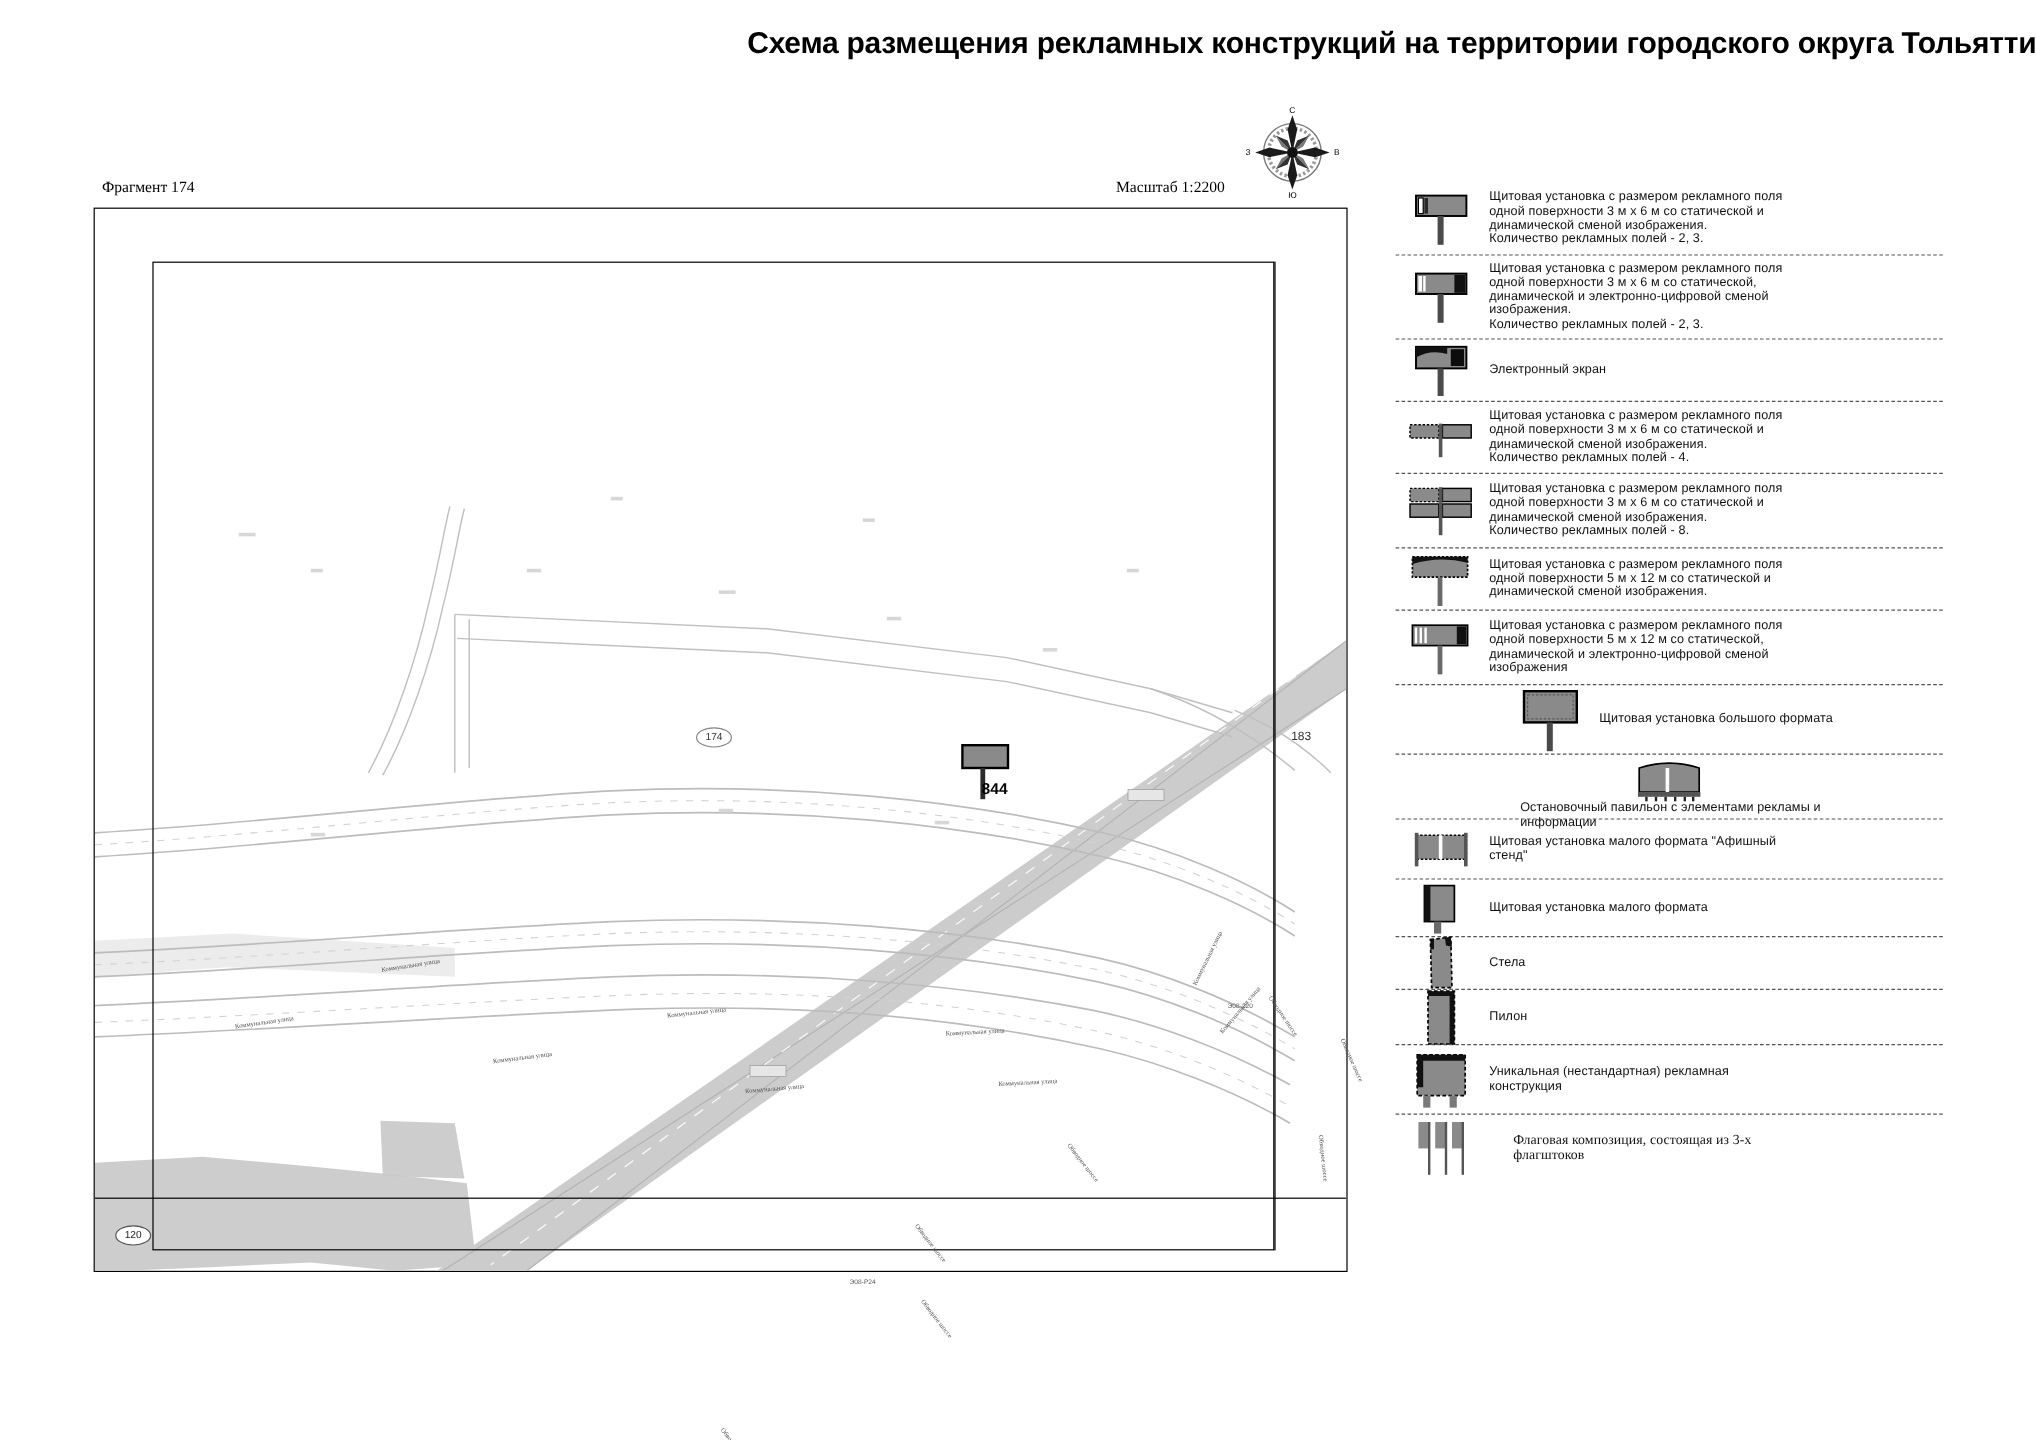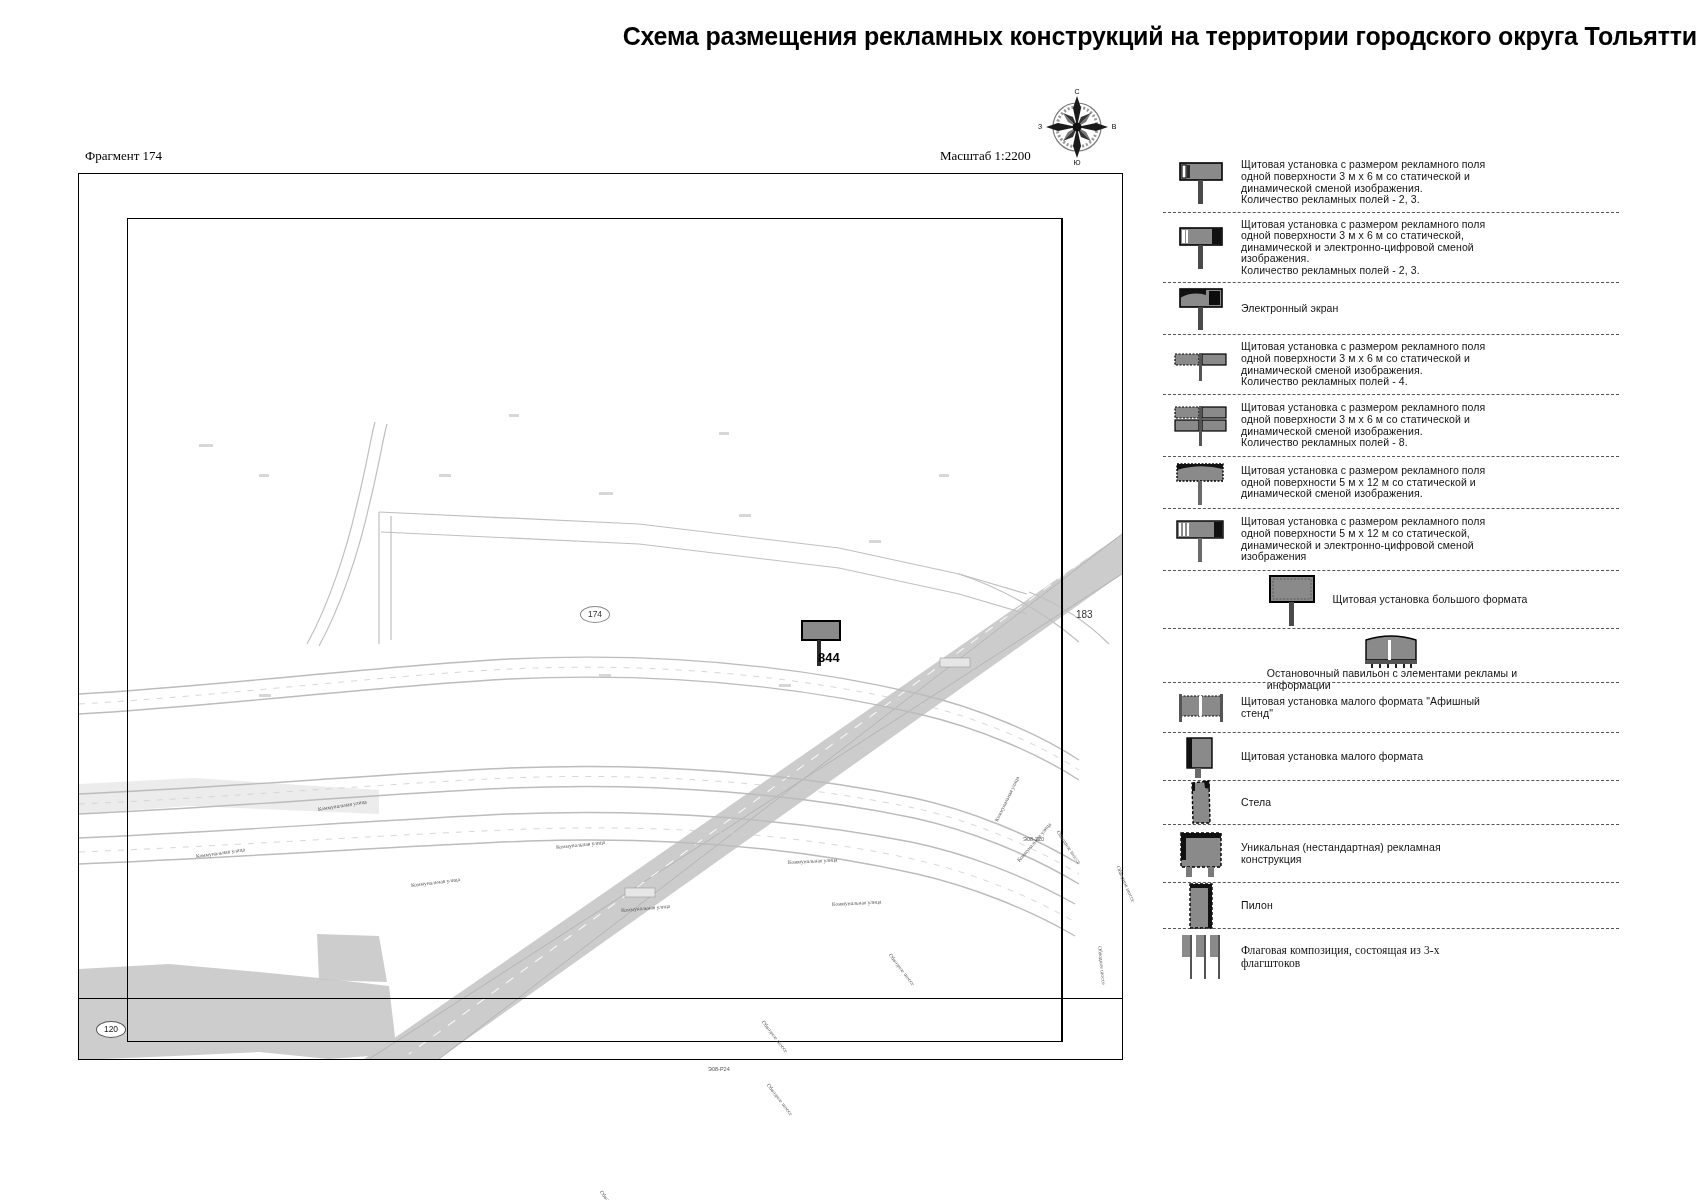--- a/index.html
+++ b/index.html
@@ -43,36 +43,36 @@
     border-top:0.8px solid #000;
   }
   #map-svg{position:absolute;left:0;top:0;}
   
   #frag-label{
     position:absolute;left:85px;top:148px;
     font-size:13px;font-family:"Liberation Serif", serif;
   }
   #scale-label{
     position:absolute;left:930px;top:148px;
-    font-size:13px;font-family:"Liberation Serif", serif;margin-left:10px;
+    font-size:13px;font-family:"Liberation Serif", serif;
   }
   
   #compass{position:absolute;left:1037px;top:86px;width:80px;height:80px;}
   
   #legend{
     position:absolute;left:1163px;top:153px;
     width:456px;height:925px;
   }
   .legend-row{
     display:flex;align-items:center;
     border-bottom:1px dashed #555;
     box-sizing:border-box;
     padding:3px 0;
   }
-  .legend-row:last-child{border-bottom:none;}
+  .legend-row:last-child{border-bottom:none;gap:20px;}
   .legend-icon{
     width:76px;min-width:76px;height:100%;
     display:flex;align-items:center;justify-content:center;
   }
   .legend-text{
     font-size:10.5px;line-height:11.6px;
     font-family:"Liberation Sans", sans-serif;
     color:#111;
     padding-left:2px;
     letter-spacing:0.1px;
@@ -430,44 +430,44 @@
         <svg width="36" height="48" viewBox="0 0 36 48">
           <path d="M9 4 L26 2 L27 44 L10 44 Z" fill="#8a8a8a" stroke="#000" stroke-width="1.4" stroke-dasharray="3 2"></path>
           <path d="M21 2 L26 2 L27 10 L22 9 Z" fill="#111"></path>
           <path d="M9 4 L12 4 L12 12 L9 12 Z" fill="#111"></path>
         </svg>
       </div>
       <div class="legend-text">
         <div>Стела</div>
       </div>
     </div>
+    <div class="legend-row" style="height: 46px;">
+      <div class="legend-icon">
+        <svg width="36" height="52" viewBox="0 0 36 52">
+          <rect x="7" y="4" width="22" height="44" fill="#8a8a8a" stroke="#000" stroke-width="1.4" stroke-dasharray="3 2"></rect>
+          <path d="M7 4 L29 4 L29 8 L7 8 Z" fill="#111"></path>
+          <path d="M25 8 L29 8 L29 48 L25 48 Z" fill="#111"></path>
+        </svg>
+      </div>
+      <div class="legend-text">
+        <div>Пилон</div>
+      </div>
+    </div>
     <div class="legend-row" style="height: 58px;">
       <div class="legend-icon">
         <svg width="50" height="48" viewBox="0 0 50 48">
           <rect x="5" y="3" width="40" height="34" fill="#8a8a8a" stroke="#000" stroke-width="1.4" stroke-dasharray="3 2"></rect>
           <path d="M5 3 L45 3 L45 8 L10 8 L10 30 L5 30 Z" fill="#111"></path>
           <rect x="10" y="37" width="6" height="10" fill="#7a7a7a"></rect>
           <rect x="32" y="37" width="6" height="10" fill="#7a7a7a"></rect>
         </svg>
       </div>
       <div class="legend-text">
         <div>Уникальная (нестандартная) рекламная</div>
         <div>конструкция</div>
-      </div>
-    </div>
-    <div class="legend-row" style="height: 46px;">
-      <div class="legend-icon">
-        <svg width="36" height="52" viewBox="0 0 36 52">
-          <rect x="7" y="4" width="22" height="44" fill="#8a8a8a" stroke="#000" stroke-width="1.4" stroke-dasharray="3 2"></rect>
-          <path d="M7 4 L29 4 L29 8 L7 8 Z" fill="#111"></path>
-          <path d="M25 8 L29 8 L29 48 L25 48 Z" fill="#111"></path>
-        </svg>
-      </div>
-      <div class="legend-text">
-        <div>Пилон</div>
       </div>
     </div>
     <div class="legend-row" style="height: 56px;">
       <div class="legend-icon">
         <svg width="48" height="52" viewBox="0 0 48 52">
           <rect x="5" y="4" width="9" height="22" fill="#8a8a8a"></rect>
           <rect x="13" y="4" width="2" height="44" fill="#555"></rect>
           <rect x="19" y="4" width="9" height="22" fill="#8a8a8a"></rect>
           <rect x="27" y="4" width="2" height="44" fill="#555"></rect>
           <rect x="33" y="4" width="9" height="22" fill="#8a8a8a"></rect>

